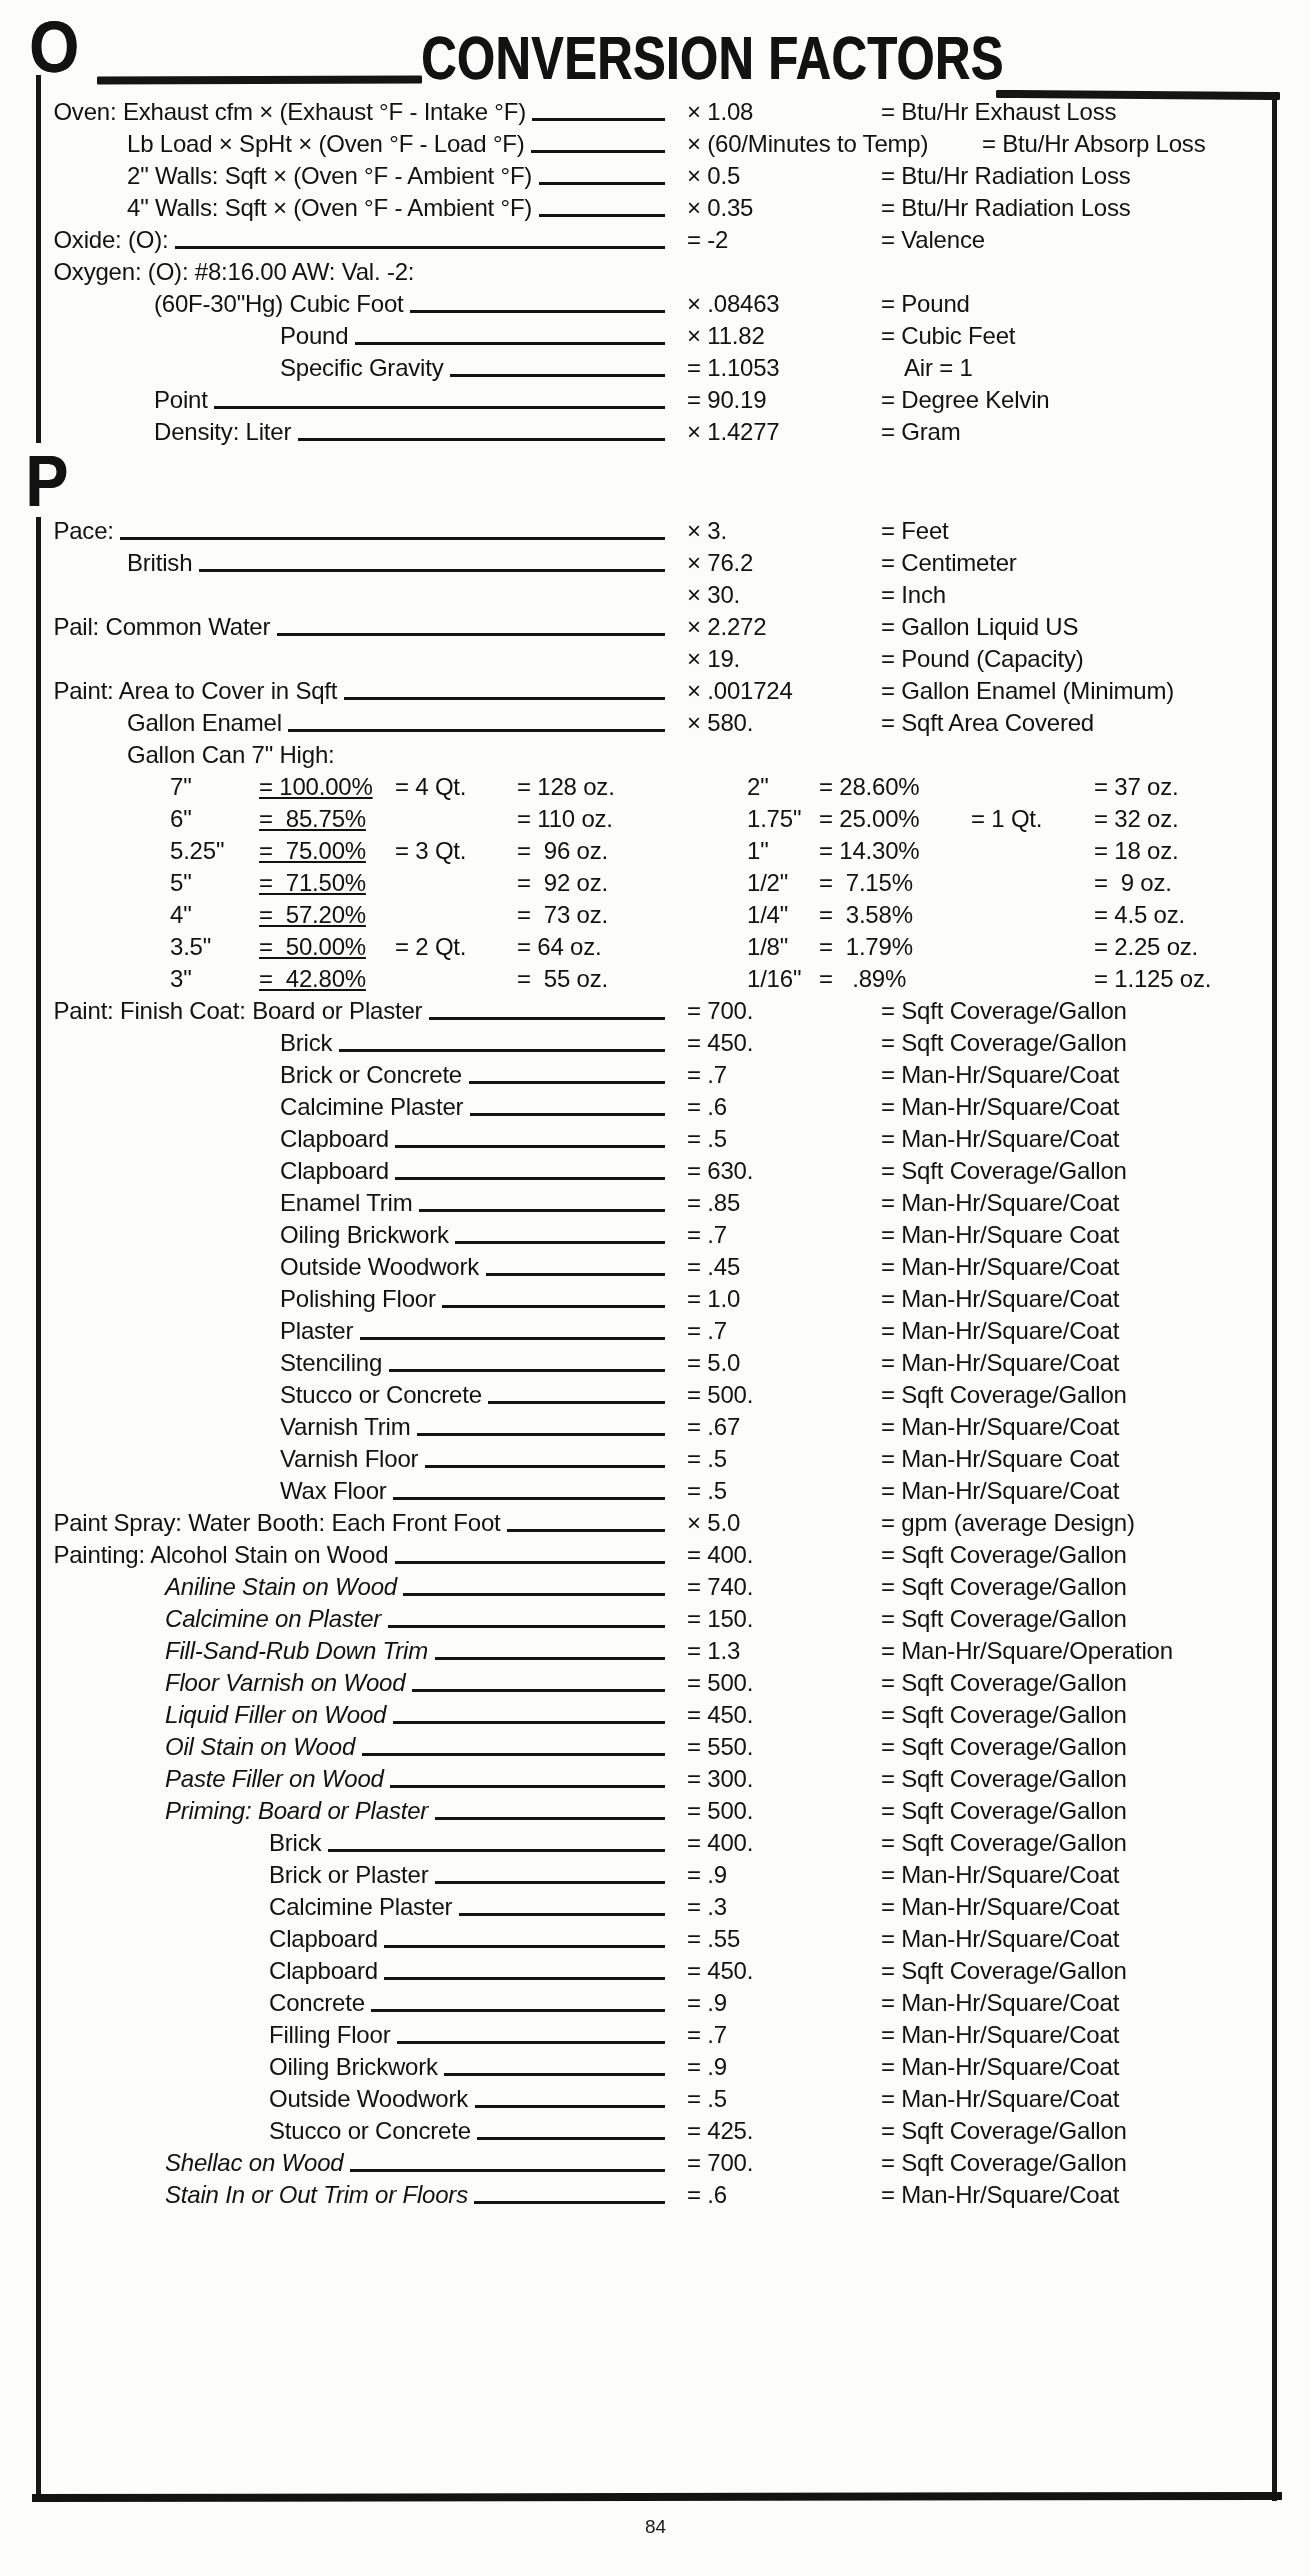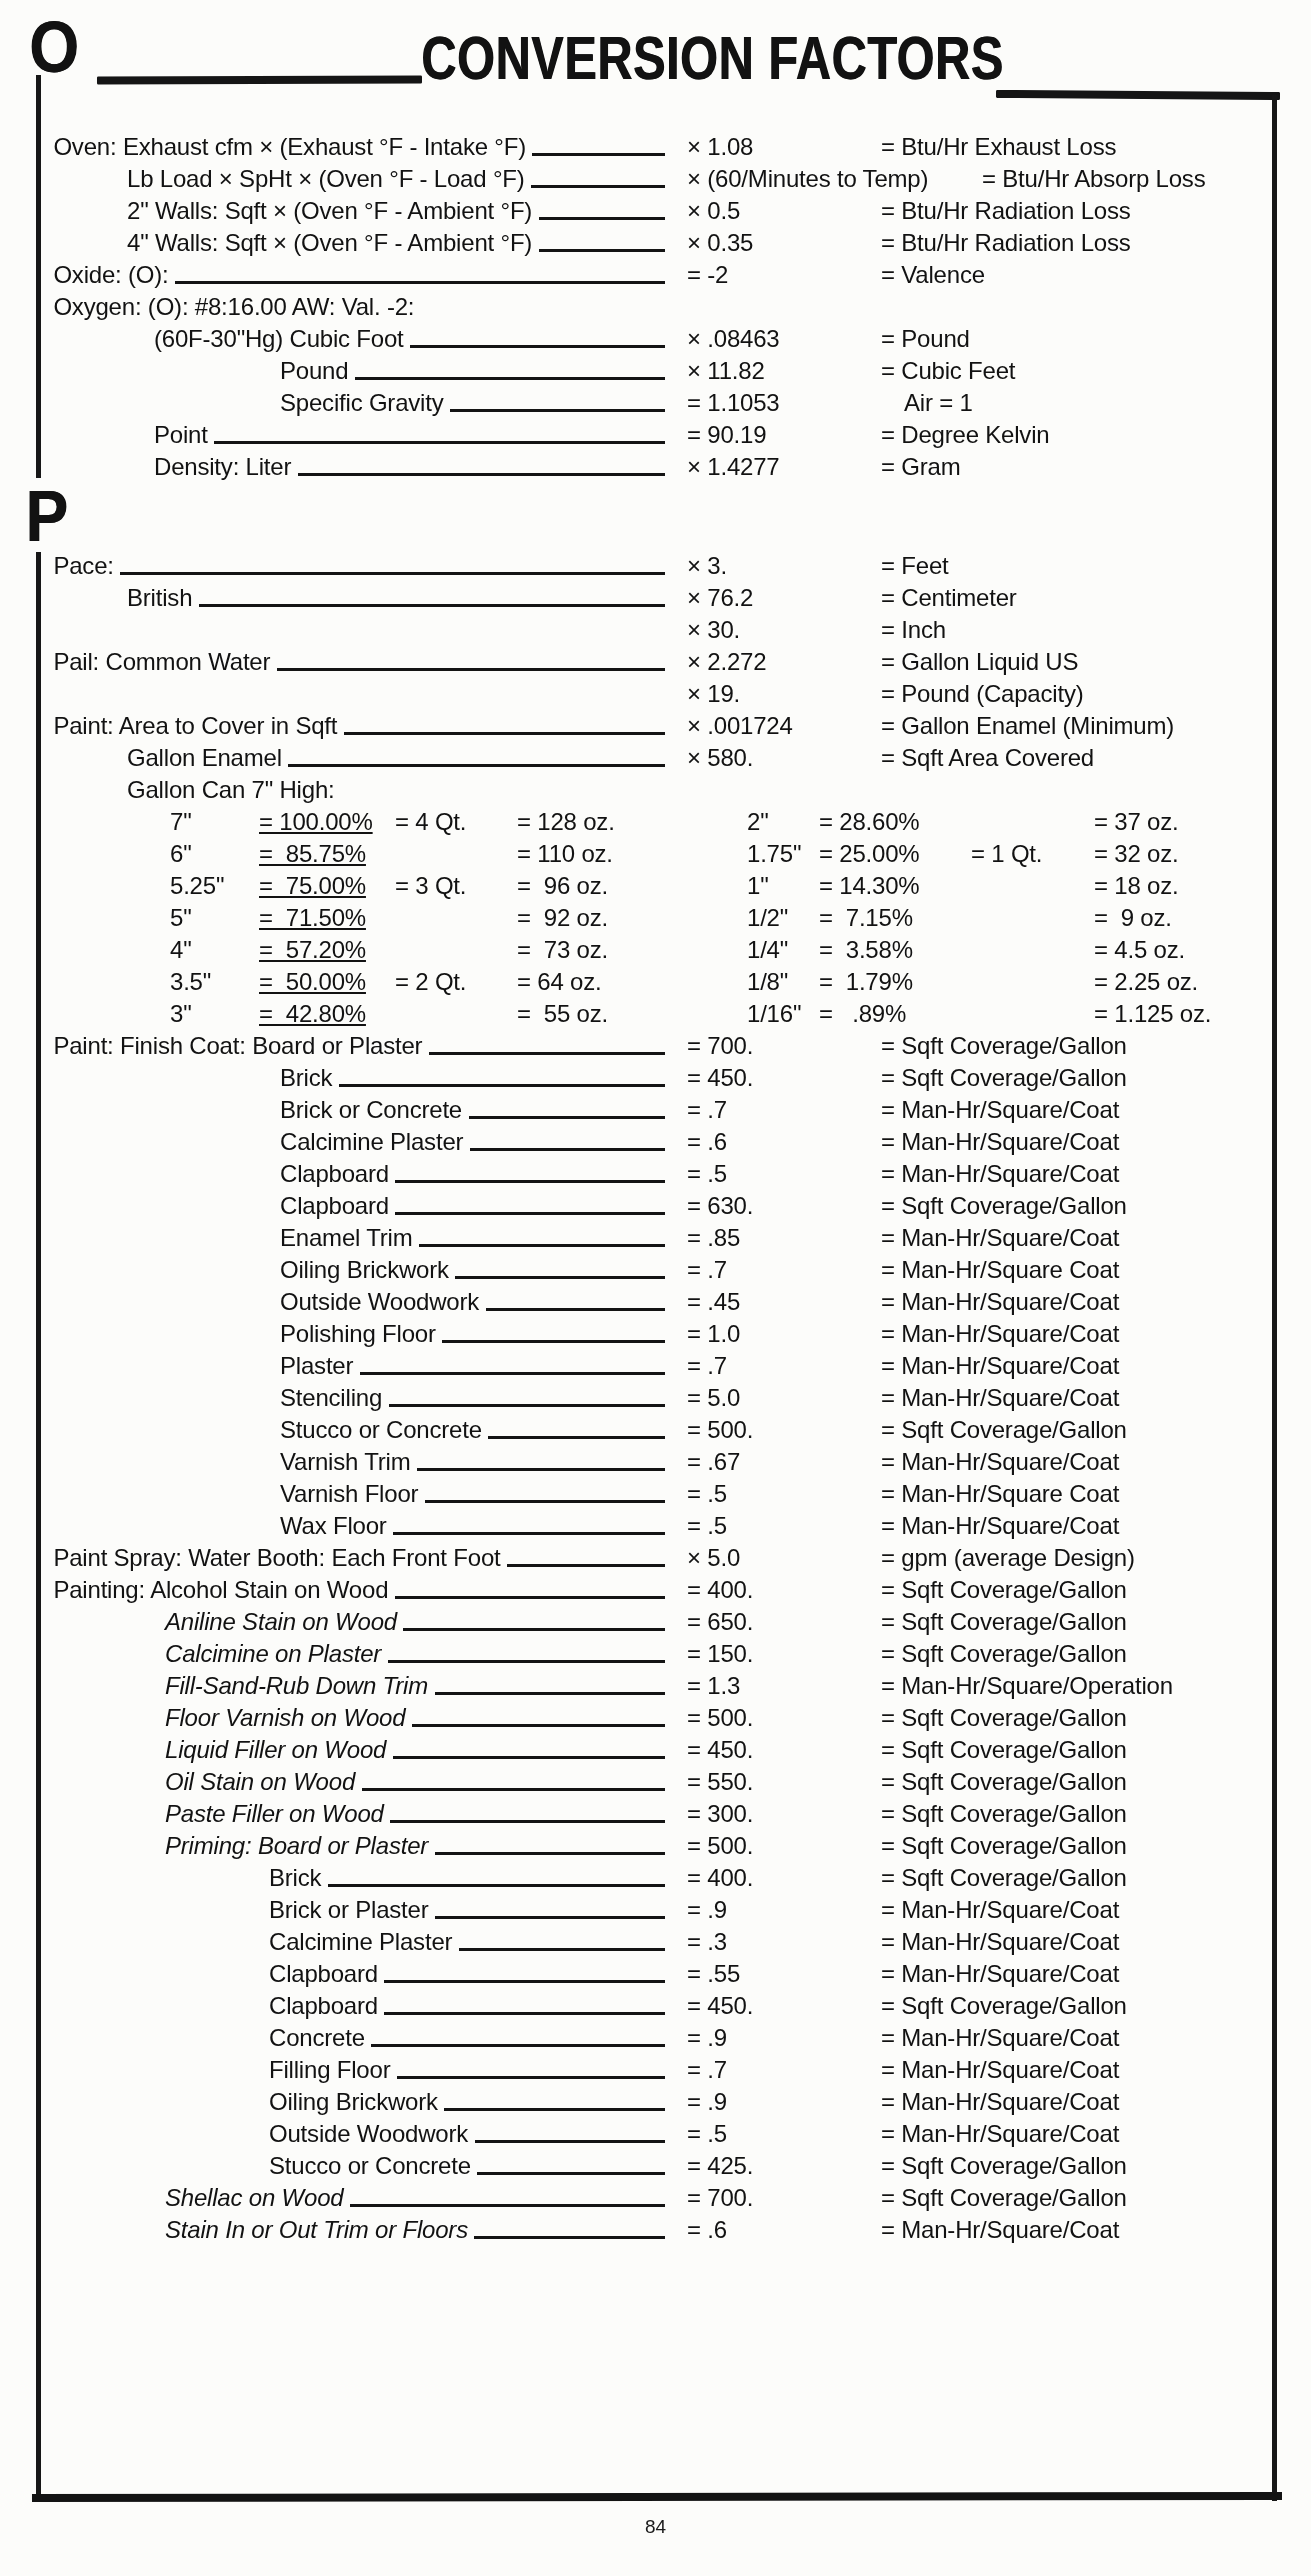--- a/index.html
+++ b/index.html
@@ -24,21 +24,21 @@
   }
   .rule{position:absolute;background:#151515;height:8.4px;border-radius:1.3px;}
   #rule-left{left:97px;top:76px;width:325px;transform:rotate(-0.15deg);}
   #rule-right{left:996px;top:91px;width:284px;transform:rotate(0.45deg);}
   
   .vborder{position:absolute;width:5.2px;background:#171717;}
   #border-left{left:36px;top:75px;height:2426px;}
   #border-right{left:1272px;top:95px;height:2406px;}
   #border-bottom{position:absolute;left:32px;top:2493px;width:1250px;height:8.4px;background:#131313;transform:rotate(-0.1deg);}
   
-  .content{position:absolute;left:43px;top:96px;width:1232px;font-size:24px;letter-spacing:-0.2px;margin-top:35px;}
+  .content{position:absolute;left:43px;top:96px;width:1232px;font-size:24px;letter-spacing:-0.2px;}
   .row{position:relative;height:32px;line-height:32px;white-space:nowrap;}
   .lblwrap{position:absolute;left:0;top:0;width:631px;height:32px;display:flex;align-items:stretch;}
   .lbl{white-space:pre;}
   .i0{padding-left:10.4px;}
   .i1{padding-left:84px;}
   .i2{padding-left:111px;}
   .i3{padding-left:122px;font-style:italic;}
   .i4{padding-left:237px;}
   .i5{padding-left:226px;}
   .fill{flex:1 1 auto;border-bottom:3.2px solid #141414;margin:0 9px 7.1px 6.5px;}
@@ -424,21 +424,21 @@
             <span class="fill"></span>
           </span>
           <span class="op">= 400.</span>
           <span class="res">= Sqft Coverage/Gallon</span>
         </div>
         <div class="row">
           <span class="lblwrap">
             <span class="lbl i3">Aniline Stain on Wood</span>
             <span class="fill"></span>
           </span>
-          <span class="op">= 650.</span>
+          <span class="op">= 740.</span>
           <span class="res">= Sqft Coverage/Gallon</span>
         </div>
         <div class="row">
           <span class="lblwrap">
             <span class="lbl i3">Calcimine on Plaster</span>
             <span class="fill"></span>
           </span>
           <span class="op">= 150.</span>
           <span class="res">= Sqft Coverage/Gallon</span>
         </div>

